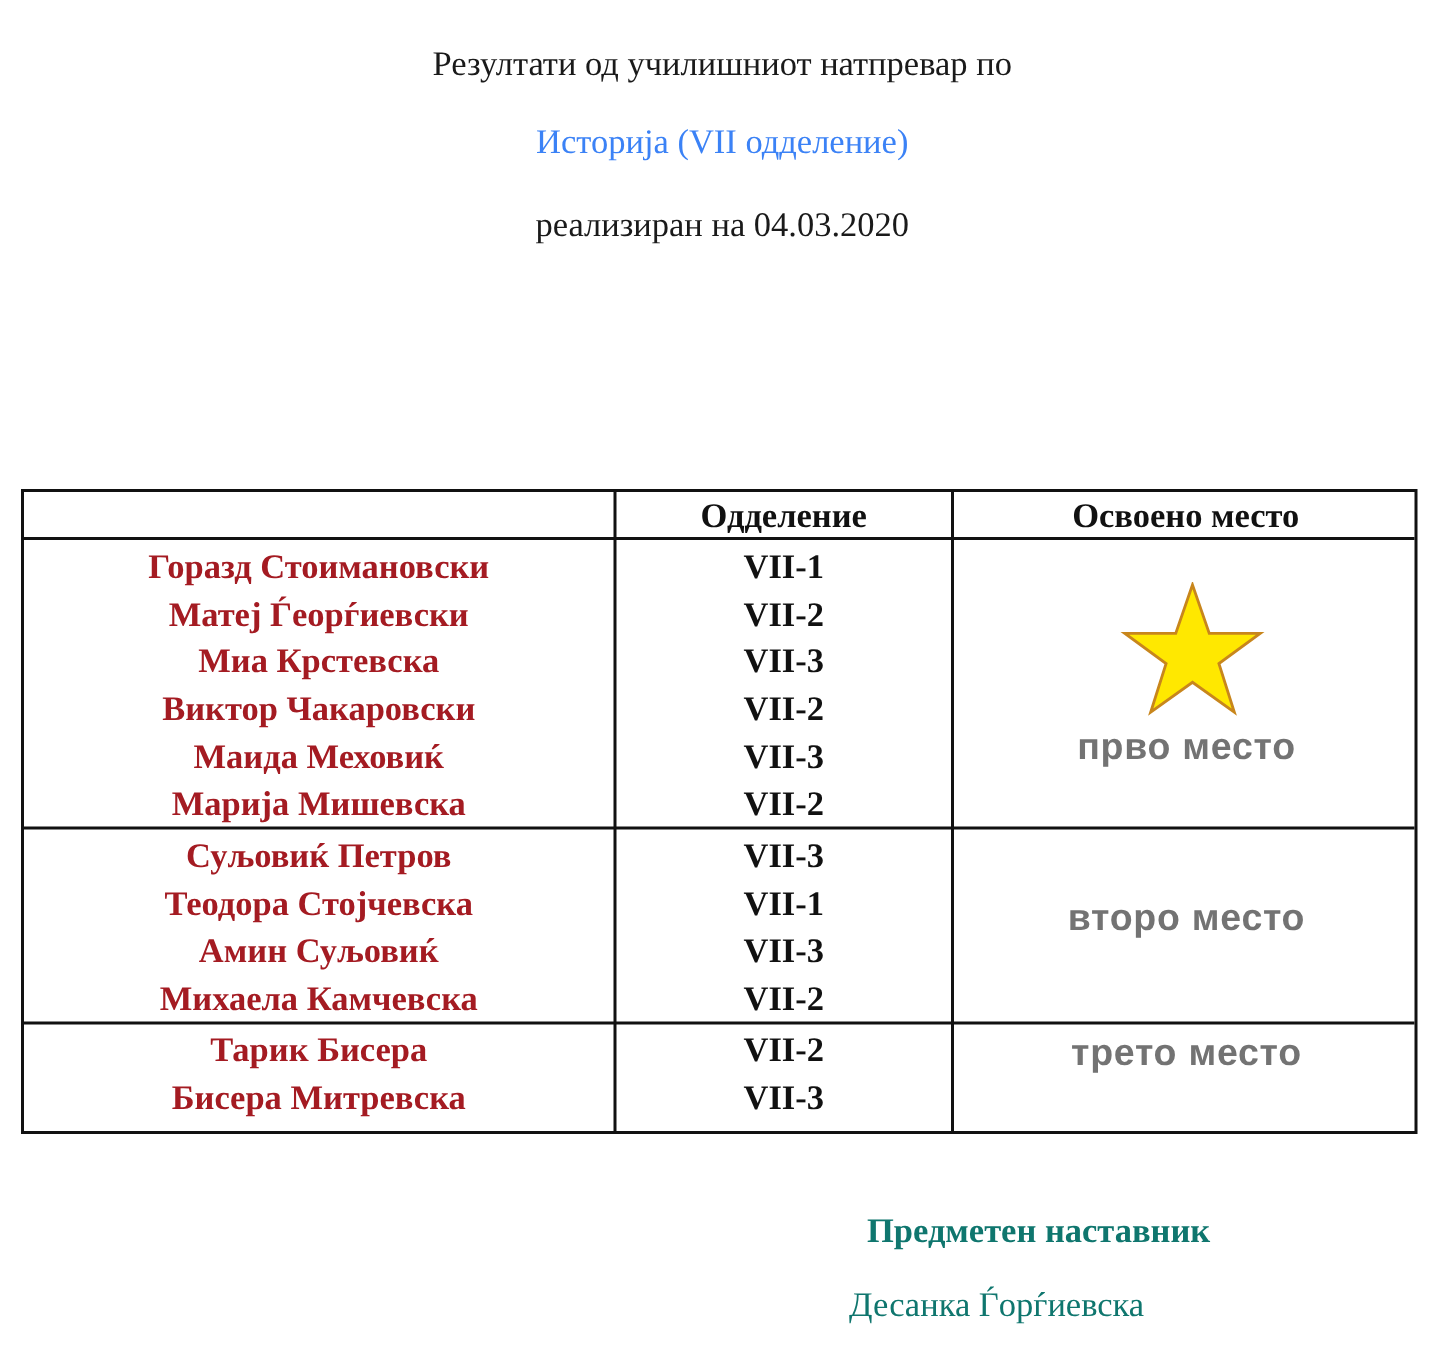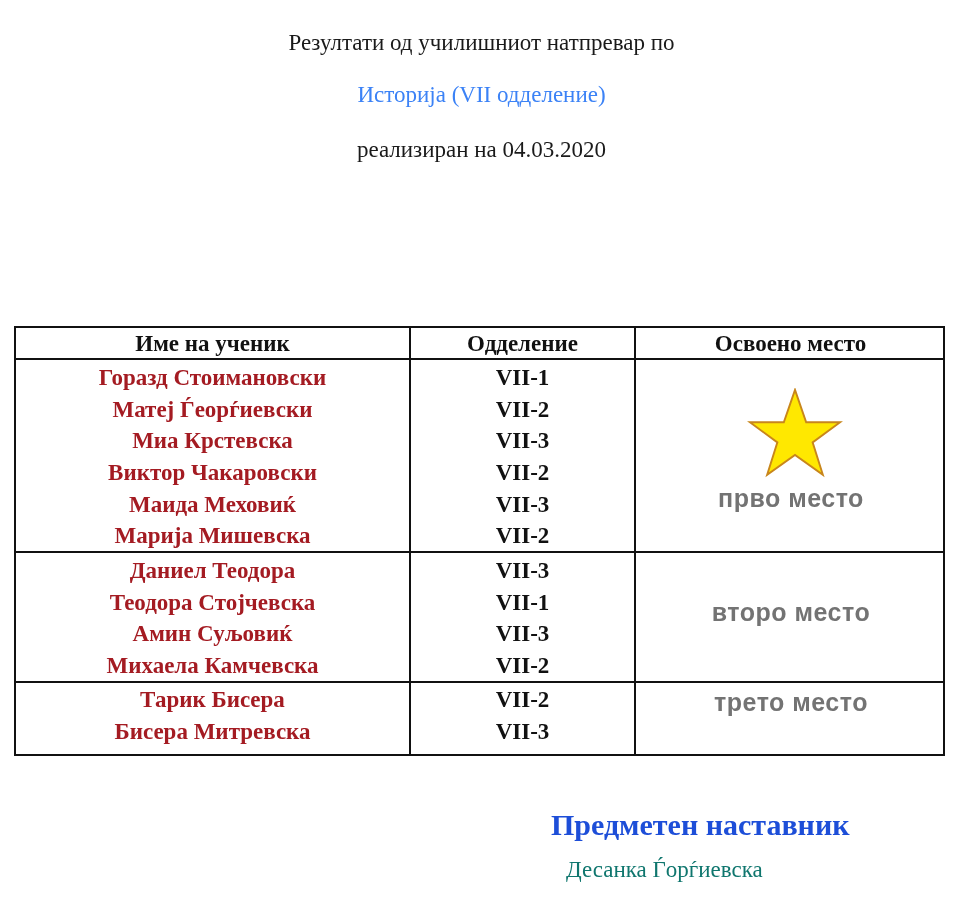--- a/index.html
+++ b/index.html
@@ -36,22 +36,22 @@
 
     .place-label {
       position: absolute; left: 620px; width: 310px; text-align: center;
       font-family: "Liberation Sans", sans-serif; font-weight: bold; font-size: 25px;
       color: #737373; letter-spacing: 0.5px;
     }
 
     .star { position: absolute; left: 728px; top: 60px; width: 102px; height: 90px; }
 
     .teacher-title {
-      position: absolute; left: 551px; top: 808px;
-      font-family: "Liberation Serif", serif; font-weight: bold; font-size: 30px; color: #1d4ed8;
+      position: absolute; left: 578px; top: 808px;
+      font-family: "Liberation Serif", serif; font-weight: bold; font-size: 23px; color: #0f766e;
     }
     .teacher-name {
       position: absolute; left: 566px; top: 857px;
       font-family: "Liberation Serif", serif; font-weight: normal; font-size: 23px; color: #0f766e;
     }
   </style>
 </head>
 <body>
 
 <div id="h1" class="heading-line">Резултати од училишниот натпревар по</div>
@@ -60,21 +60,20 @@
 
 <div class="results-table">
 
   <div class="vline" style="left:393px"></div>
   <div class="vline" style="left:618px"></div>
 
   <div class="hline" style="top:30px"></div>
   <div class="hline" style="top:223px"></div>
   <div class="hline" style="top:353px"></div>
 
-  <div class="col-head" style="left:0;width:393px">Име на ученик</div>
   <div class="col-head" style="left:395px;width:223px">Одделение</div>
   <div class="col-head" style="left:620px;width:309px">Освоено место</div>
 
   <div class="cell-stack" style="left:0;width:393px;top:34px">
     <div class="cell-line name-line">Горазд Стоимановски</div>
     <div class="cell-line name-line">Матеј Ѓеорѓиевски</div>
     <div class="cell-line name-line">Миа Крстевска</div>
     <div class="cell-line name-line">Виктор Чакаровски</div>
     <div class="cell-line name-line">Маида Меховиќ</div>
     <div class="cell-line name-line">Марија Мишевска</div>
@@ -82,21 +81,21 @@
   <div class="cell-stack" style="left:395px;width:223px;top:34px">
     <div class="cell-line class-line">VII-1</div>
     <div class="cell-line class-line">VII-2</div>
     <div class="cell-line class-line">VII-3</div>
     <div class="cell-line class-line">VII-2</div>
     <div class="cell-line class-line">VII-3</div>
     <div class="cell-line class-line">VII-2</div>
   </div>
 
   <div class="cell-stack" style="left:0;width:393px;top:227px">
-    <div class="cell-line name-line">Даниел Теодора</div>
+    <div class="cell-line name-line">Суљовиќ Петров</div>
     <div class="cell-line name-line">Теодора Стојчевска</div>
     <div class="cell-line name-line">Амин Суљовиќ</div>
     <div class="cell-line name-line">Михаела Камчевска</div>
   </div>
   <div class="cell-stack" style="left:395px;width:223px;top:227px">
     <div class="cell-line class-line">VII-3</div>
     <div class="cell-line class-line">VII-1</div>
     <div class="cell-line class-line">VII-3</div>
     <div class="cell-line class-line">VII-2</div>
   </div>

